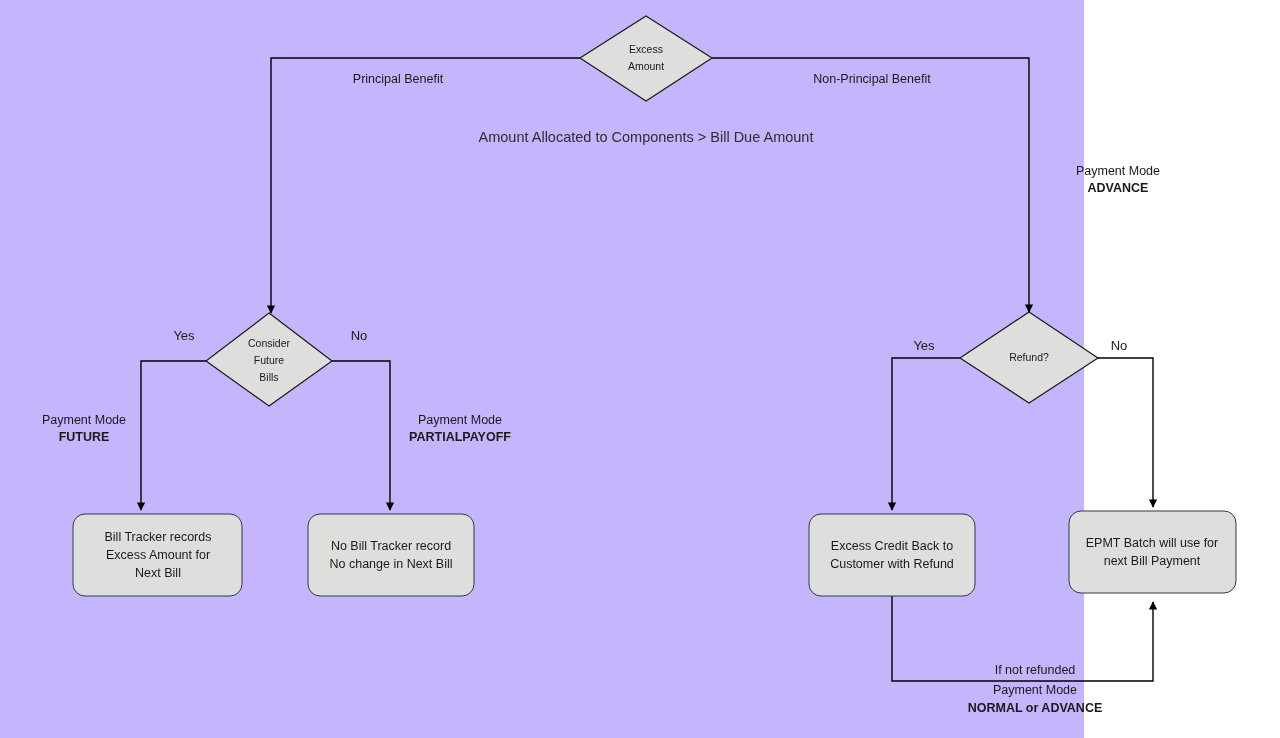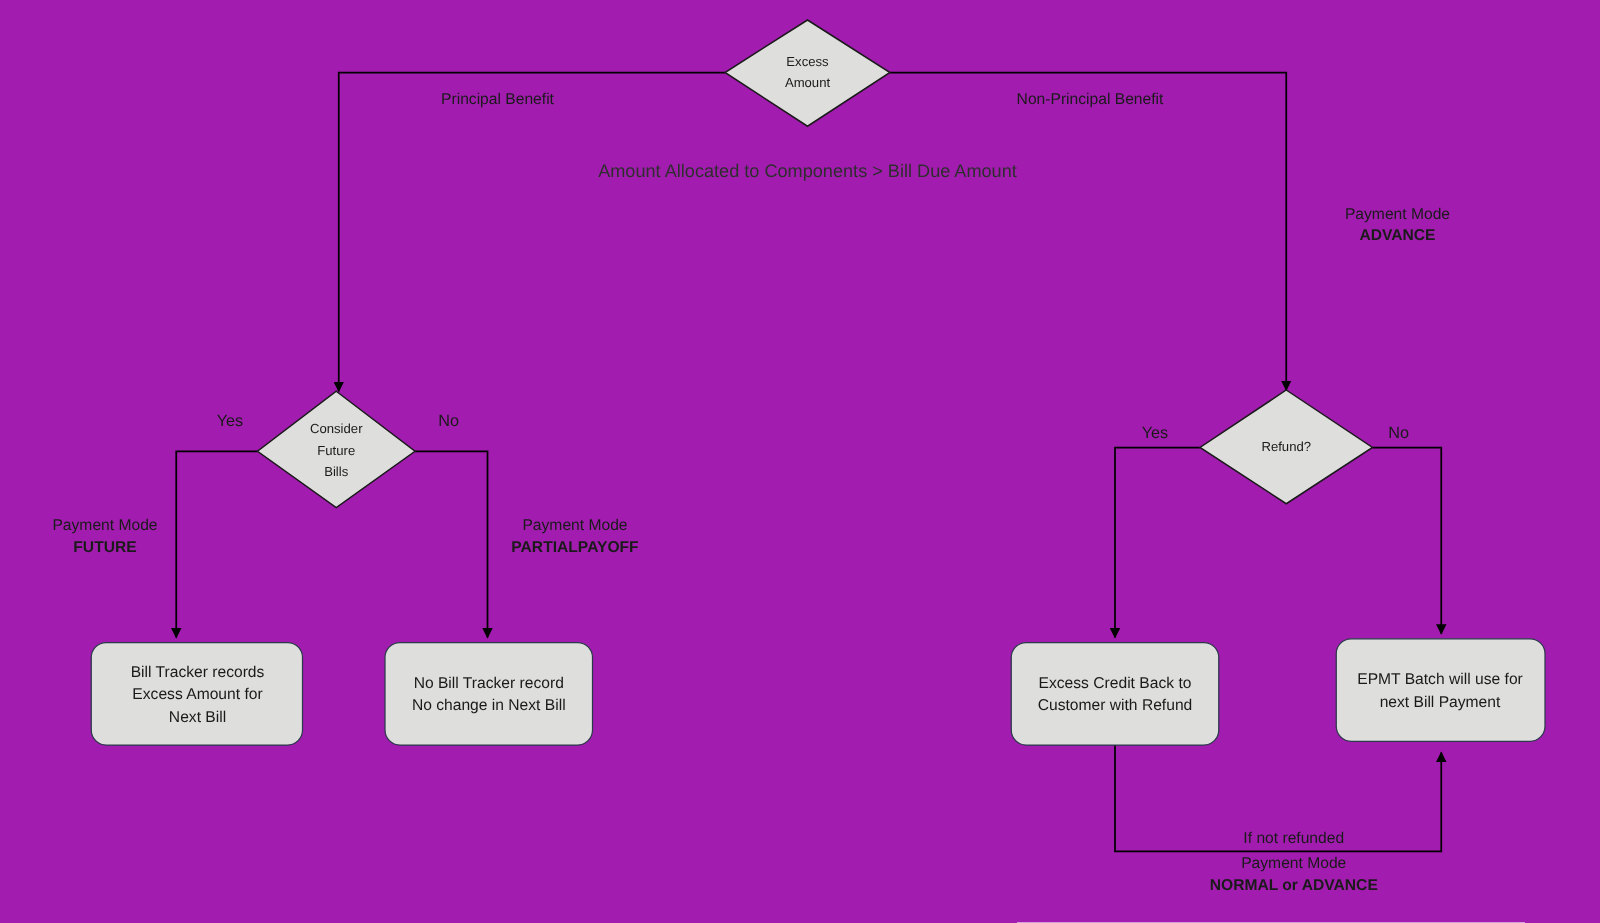--- a/index.html
+++ b/index.html
@@ -8,23 +8,23 @@
     background: #ffffff;
   }
   body {
     width: 1280px;
     height: 738px;
     font-family: "Liberation Sans", sans-serif;
     overflow: hidden;
   }
   #canvas {
     position: relative;
-    width: 1280px;
+    width: 1084px;
     height: 738px;
-    background: #a21caf;
+    background: #c4b5fd;
   }
   svg#flow {
     position: absolute;
     top: 0;
     left: 0;
     width: 1280px;
     height: 738px;
   }
   .shape-fill {
     fill: #dededd;

